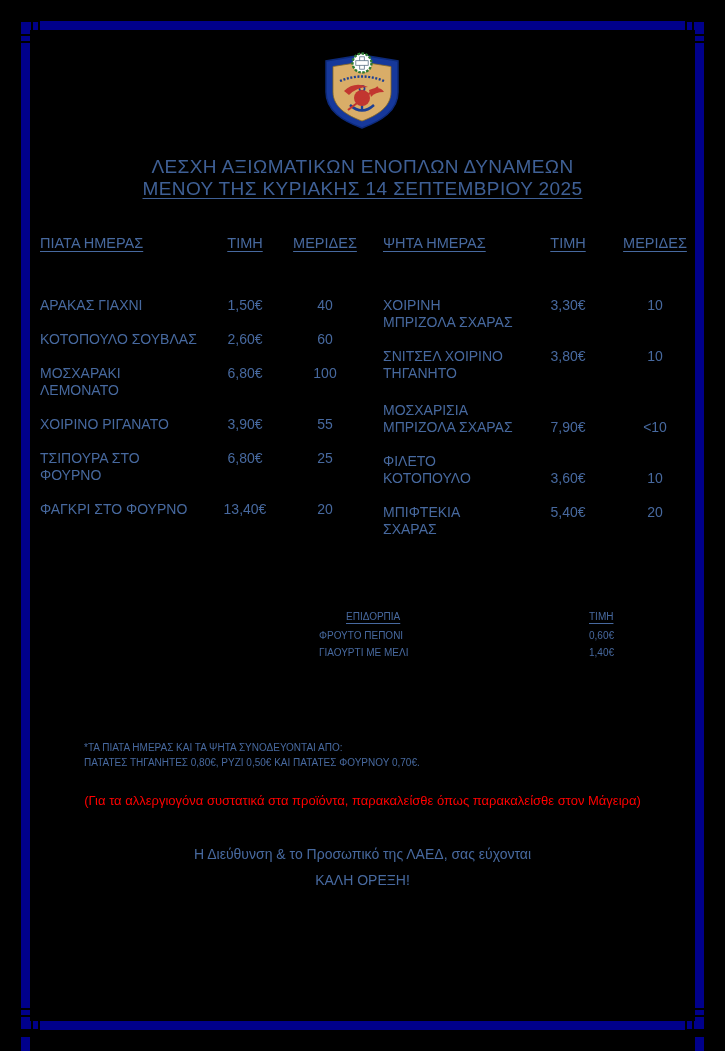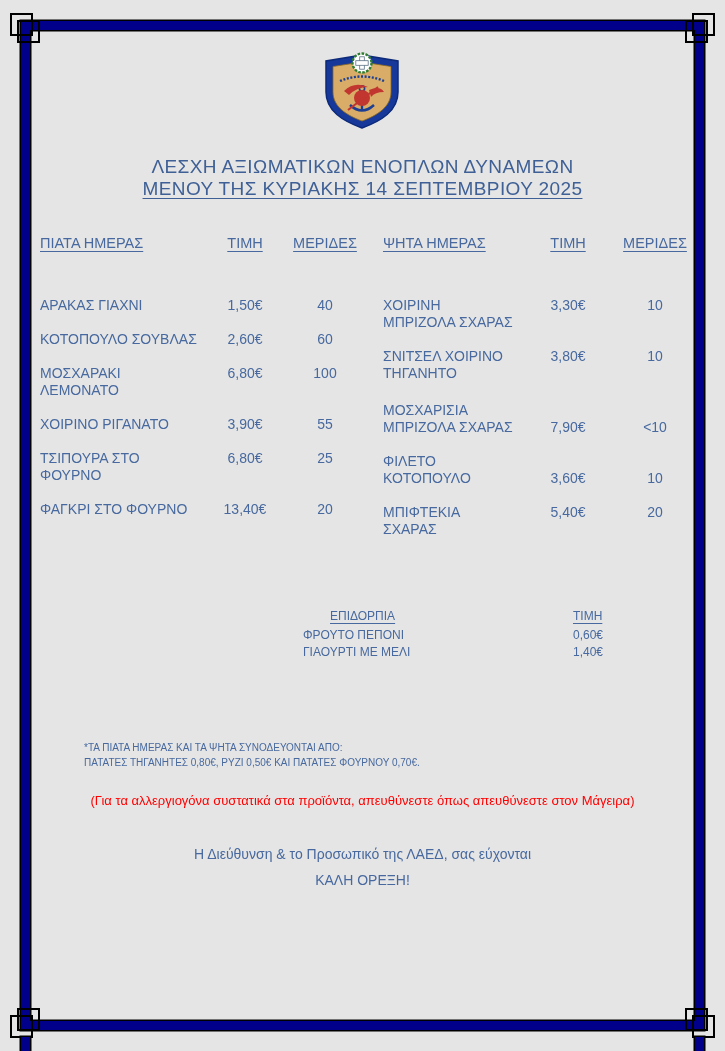--- a/index.html
+++ b/index.html
@@ -1,16 +1,16 @@
 <!DOCTYPE html>
 <html><head>
 <meta charset="utf-8">
 <style>
   html,body{margin:0;padding:0;background:#fff;}
-  .page{position:relative;width:725px;height:1051px;background:#e5e5e5;overflow:hidden;
+  .page{position:relative;width:725px;height:1051px;background:#000000;overflow:hidden;
         font-family:"Liberation Sans","DejaVu Sans",sans-serif;color:#47699f;}
   
   .frame{position:absolute;left:21px;top:21px;right:21px;bottom:21px;
          border:9px solid #00008b;
          box-shadow:0 0 0 1.5px #000, inset 0 0 0 1.5px #000;}
   .corner-sq{position:absolute;width:19px;height:19px;border:2px solid #000;background:transparent;}
   .stub{position:absolute;width:9px;background:#00008b;box-shadow:0 0 0 1.5px #000;}
   
   .emblem{position:absolute;left:317px;top:50px;width:90px;height:80px;}
   
@@ -28,21 +28,21 @@
   .hdr{margin-bottom:45px;font-size:14.5px;}
   .hdr .cell{text-decoration:underline;text-underline-offset:3px;}
   .menu-left  .c-name{width:170px;white-space:pre-line;}
   .menu-left  .c-price{width:70px;text-align:center;}
   .menu-left  .c-port{width:90px;text-align:center;}
   .menu-right .c-name{width:133px;white-space:pre-line;}
   .menu-right .c-price{width:104px;text-align:center;}
   .menu-right .c-port{width:70px;text-align:center;}
   .gap3{margin-top:3px;} .gap4{margin-top:4px;} .gap20{margin-top:20px;}
   
-  .desserts{position:absolute;left:303px;top:608px;width:330px;font-size:12px;line-height:17.5px;}
+  .desserts{position:absolute;left:319px;top:608px;width:330px;font-size:10px;line-height:17.5px;}
   .drow{display:flex;}
   .d-name{width:270px;}
   .d-price{width:60px;}
   .drow.hdr2 .d-name{text-indent:27px;}
   .drow.hdr2 span{text-decoration:underline;text-underline-offset:3px;}
   .drow.hdr2{margin-bottom:1px;}
   
   .sides-note{position:absolute;left:84px;top:740px;width:580px;font-size:10px;line-height:15px;white-space:pre-line;}
   .allergen{position:absolute;left:0;top:793px;width:100%;text-align:center;font-size:13px;color:#ff0000;}
   .closing{position:absolute;left:0;top:841px;width:100%;text-align:center;font-size:14px;line-height:26px;white-space:pre-line;}
@@ -179,17 +179,17 @@
       <div class="d-price">0,60€</div>
     </div>
     <div class="drow">
       <div class="d-name">ΓΙΑΟΥΡΤΙ ΜΕ ΜΕΛΙ</div>
       <div class="d-price">1,40€</div>
     </div>
   </div>
 
   <div class="sides-note">*ΤΑ ΠΙΑΤΑ ΗΜΕΡΑΣ ΚΑΙ ΤΑ ΨΗΤΑ ΣΥΝΟΔΕΥΟΝΤΑΙ ΑΠΟ:
 ΠΑΤΑΤΕΣ ΤΗΓΑΝΗΤΕΣ 0,80€,  ΡΥΖΙ 0,50€  ΚΑΙ ΠΑΤΑΤΕΣ ΦΟΥΡΝΟΥ 0,70€.</div>
-  <div class="allergen">(Για τα αλλεργιογόνα συστατικά στα προϊόντα, απευθύνεστε όπως απευθύνεστε στον Μάγειρα)</div>
+  <div class="allergen">(Για τα αλλεργιογόνα συστατικά στα προϊόντα, παρακαλείσθε όπως παρακαλείσθε στον Μάγειρα)</div>
   <div class="closing">Η Διεύθυνση &amp; το Προσωπικό της ΛΑΕΔ, σας εύχονται
 ΚΑΛΗ ΟΡΕΞΗ!</div>
 
 </div>
 
 </body></html>

